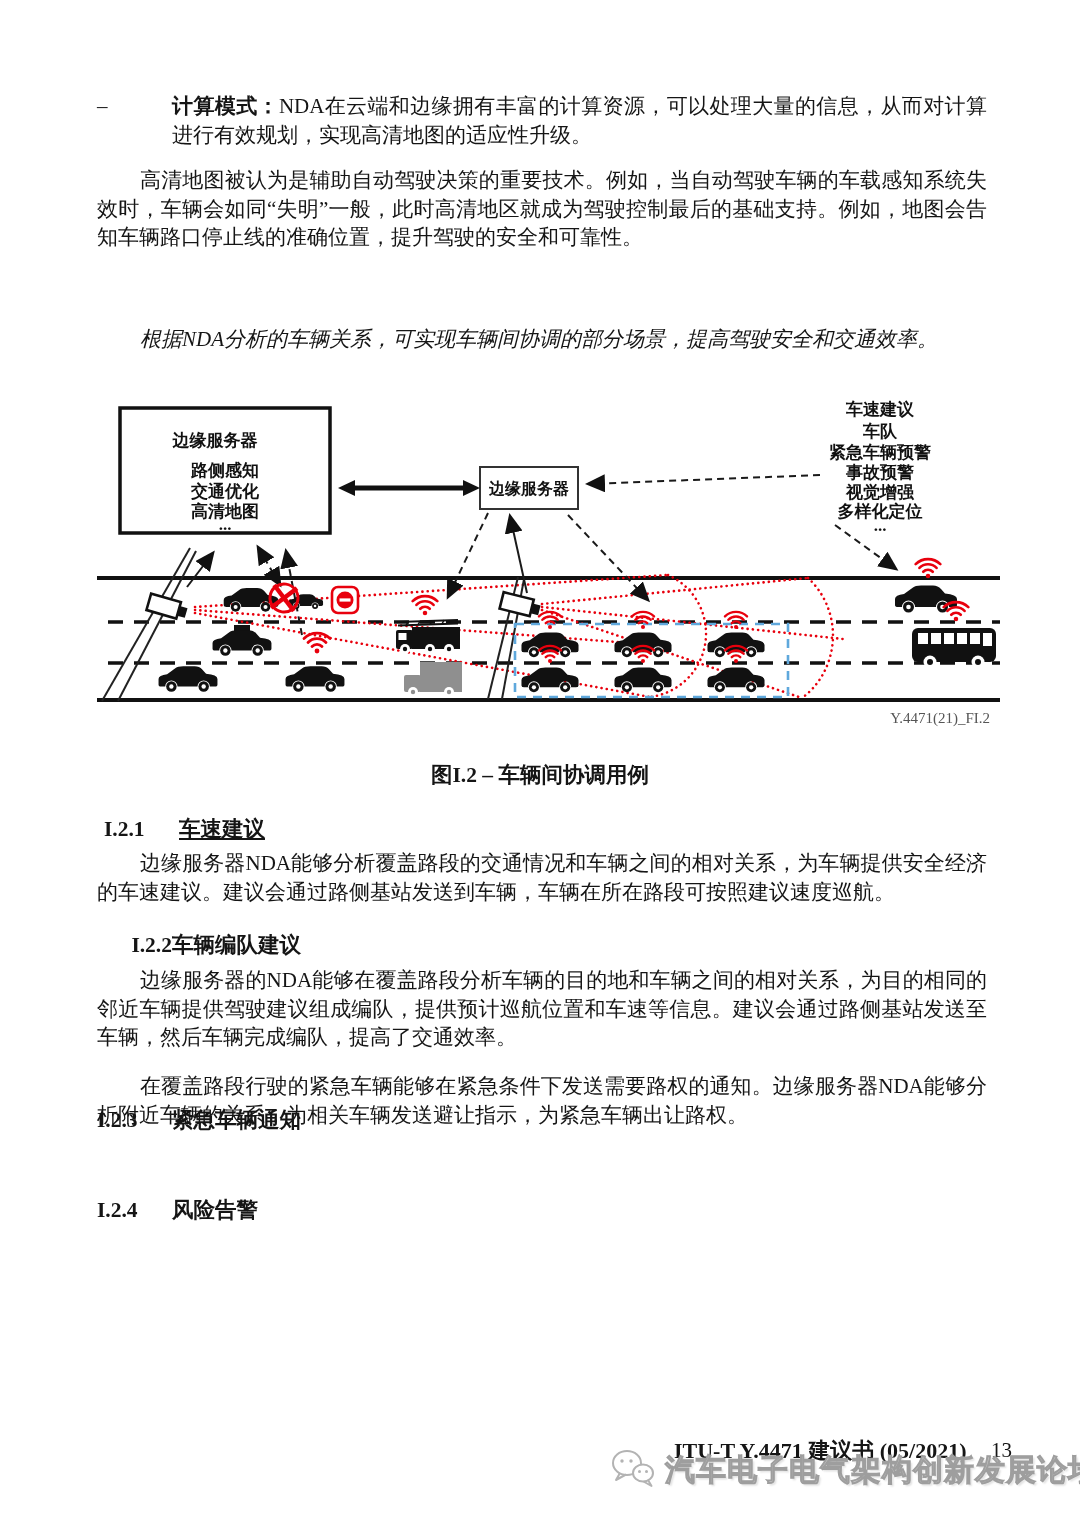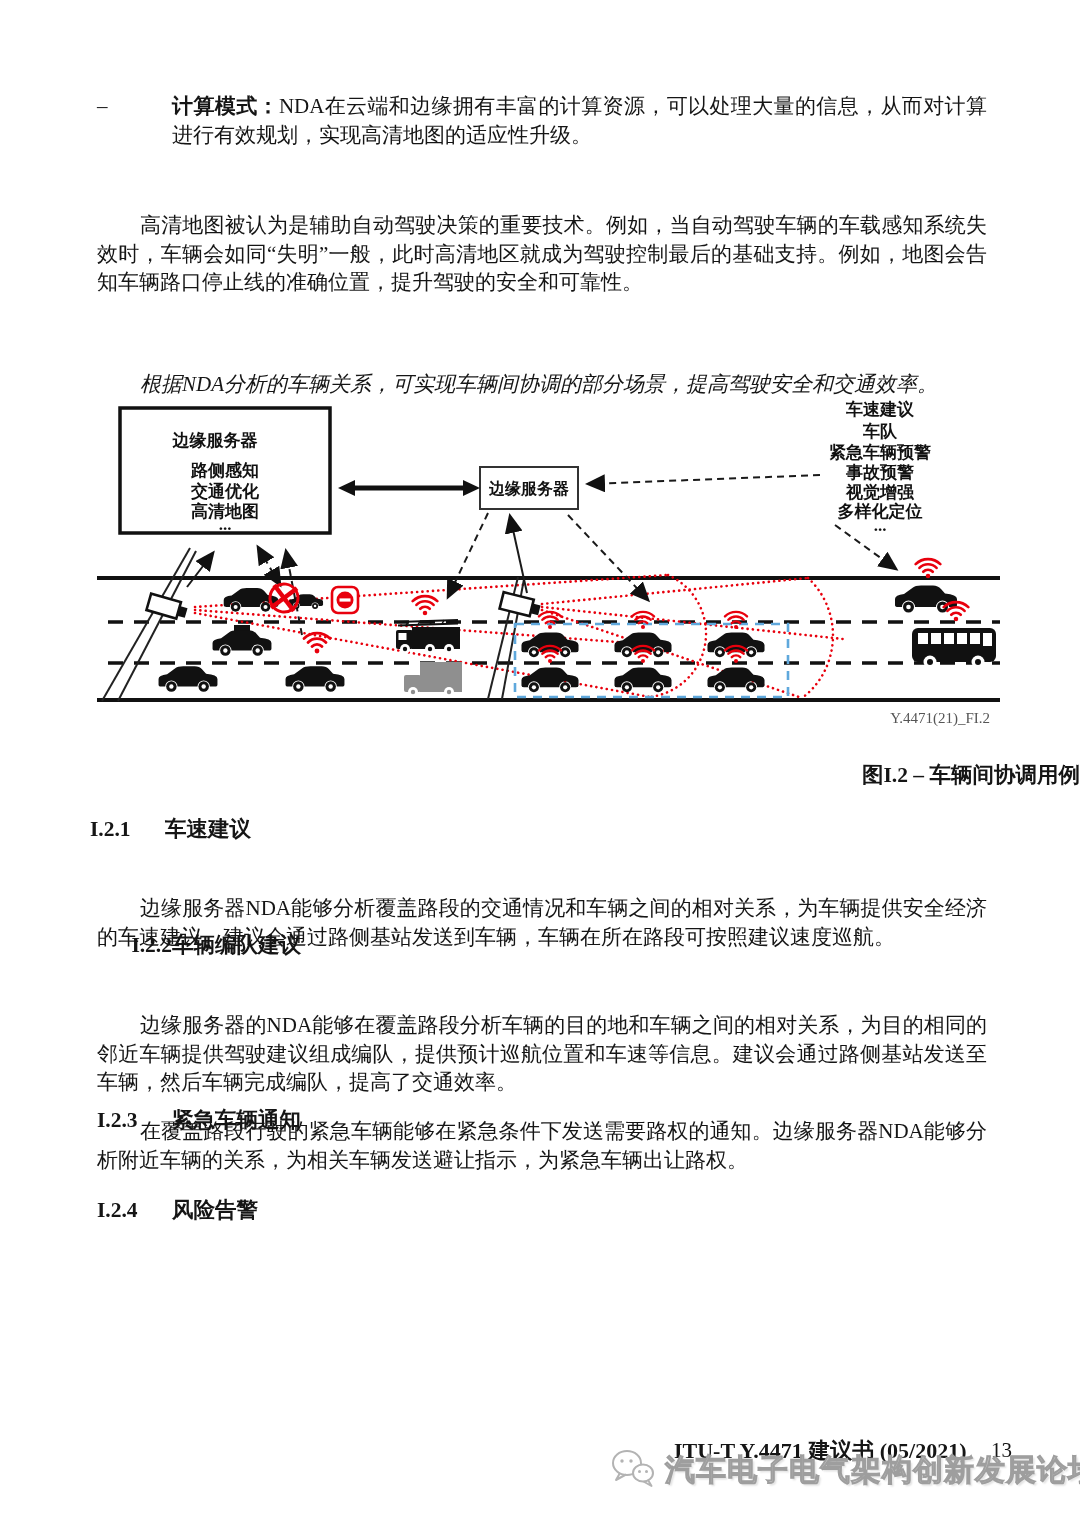--- a/index.html
+++ b/index.html
@@ -2,27 +2,27 @@
 <html><head>
 <meta charset="utf-8">
 <style>
   html,body{margin:0;padding:0;background:#e9e9e9;}
   .page{
     position:relative;width:1080px;height:1526px;margin:0 auto;background:#ffffff;
     font-family:"Liberation Serif","DejaVu Serif",serif;color:#151515;overflow:hidden;
   }
   .abs{position:absolute;}
   .body-text{font-size:21px;line-height:28.5px;text-align:justify;}
-  .indent{text-indent:43px;margin-top:45px;}
+  .indent{text-indent:43px;}
   .bullet-wrap{padding-left:75px;box-sizing:border-box;}
   .bullet-dash{position:absolute;left:0;top:0;}
   .term{font-weight:bold;}
   .h{font-size:21.5px;font-weight:bold;white-space:nowrap;}
   .hnum{display:inline-block;width:75px;}
-  .caption{width:1080px;text-align:right;font-size:21.5px;font-weight:bold;}
+  .caption{width:1080px;text-align:center;font-size:21.5px;font-weight:bold;}
   .footer-ref{font-size:22px;font-weight:bold;white-space:nowrap;}
   .footer-page{font-size:21px;margin-left:41px;}
   .watermark{display:flex;align-items:center;gap:9px;}
   .watermark-text{
     font-family:"Liberation Sans","DejaVu Sans",sans-serif;
     font-size:30px;font-weight:bold;letter-spacing:1px;
     color:#cfcfcf;-webkit-text-stroke:1px #9e9e9e;text-shadow:2px 2px 2px #e2e2e2;
     white-space:nowrap;
   }
   
@@ -227,21 +227,21 @@
       <use href="#car" transform="translate(836,213)"></use>
       <use href="#wifi" transform="translate(866,234) scale(0.95)"></use>
       <use href="#bus" transform="translate(864,262)"></use>
     </g>
 
     <text class="figcode" x="900" y="338">Y.4471(21)_FI.2</text>
   </svg>
 
   <div class="abs caption" style="left:0;top:760px;">图I.2 – 车辆间协调用例</div>
 
-  <div class="abs h" style="left:90px;top:814px;">
+  <div class="abs h" style="left:104px;top:814px;text-decoration:underline;">
     <span class="hnum">I.2.1</span><span>车速建议</span>
   </div>
   <div class="abs body-text indent" style="left:97px;top:849px;width:890px;">边缘服务器NDA能够分析覆盖路段的交通情况和车辆之间的相对关系，为车辆提供安全经济的车速建议。建议会通过路侧基站发送到车辆，车辆在所在路段可按照建议速度巡航。</div>
 
   <div class="abs h" style="left:97px;top:930px;text-align:right;">
     <span class="hnum">I.2.2</span><span>车辆编队建议</span>
   </div>
   <div class="abs body-text indent" style="left:97px;top:966px;width:890px;">边缘服务器的NDA能够在覆盖路段分析车辆的目的地和车辆之间的相对关系，为目的相同的邻近车辆提供驾驶建议组成编队，提供预计巡航位置和车速等信息。建议会通过路侧基站发送至车辆，然后车辆完成编队，提高了交通效率。</div>
 
   <div class="abs h" style="left:97px;top:1077px;margin-top:28px;">

